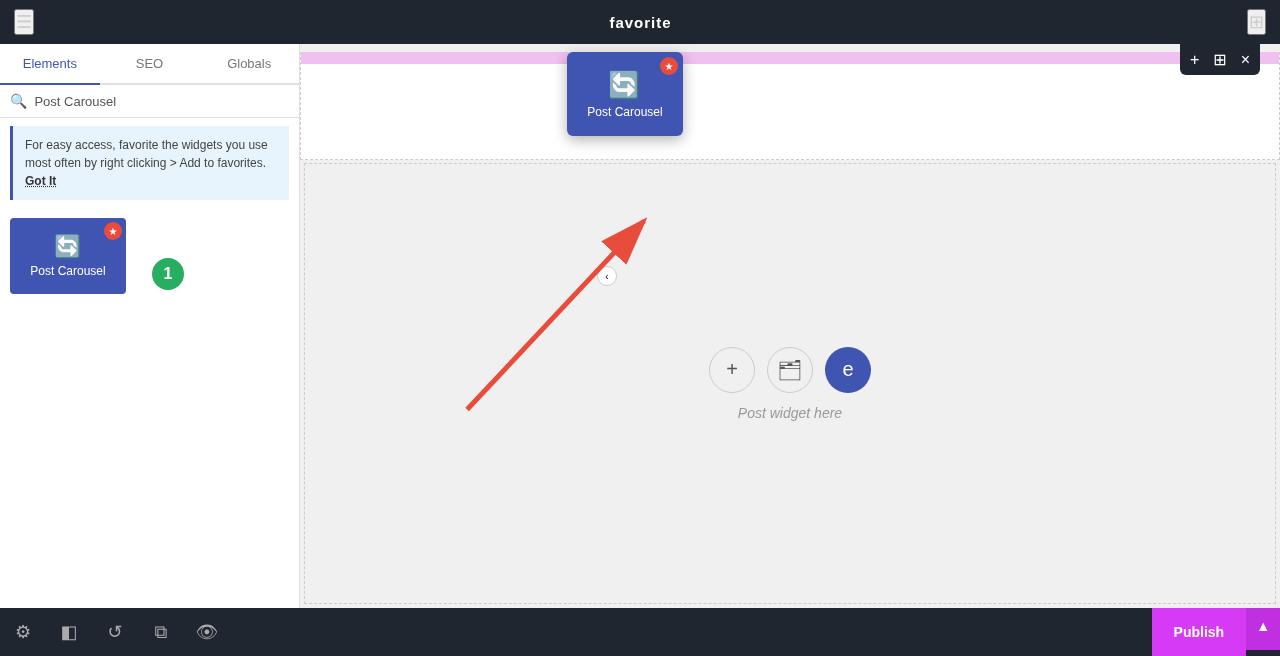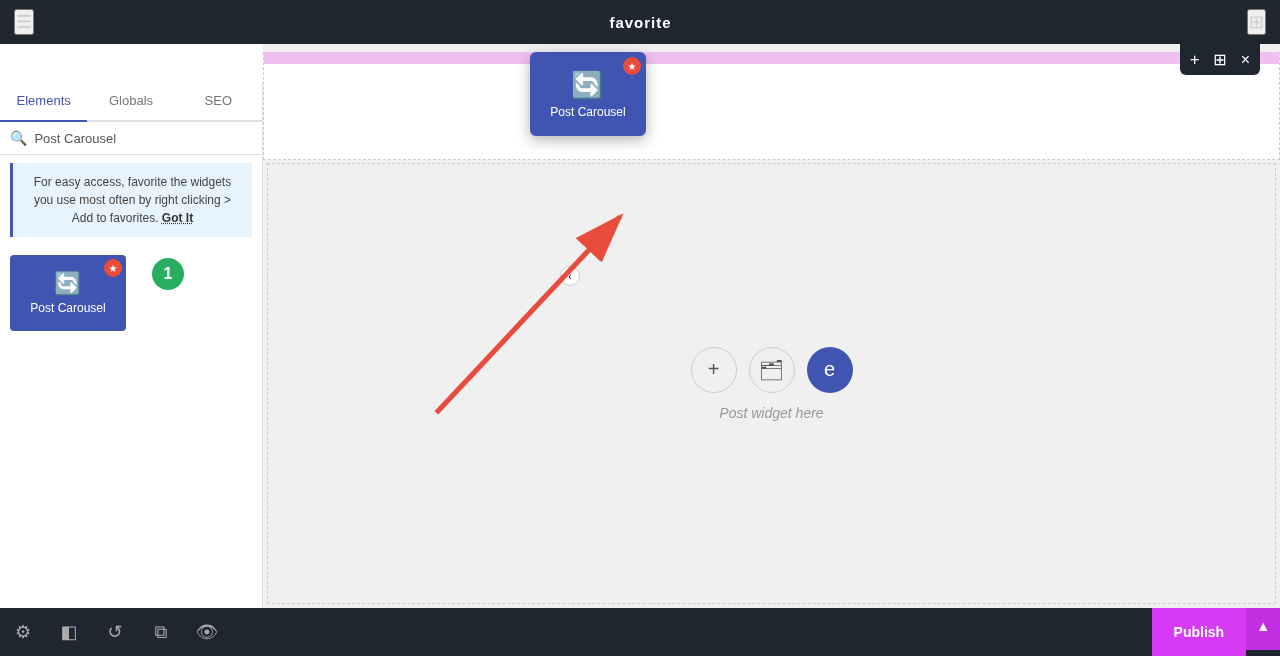--- a/index.html
+++ b/index.html
@@ -25,27 +25,26 @@
 
     
     .main-layout {
       display: flex;
       flex: 1;
       overflow: hidden;
     }
 
     
     .sidebar {
-      width: 263px;
+      width: 300px;
       background: #fff;
       display: flex;
       flex-direction: column;
       border-right: 1px solid #e0e0e0;
       flex-shrink: 0;
-      margin-top: 37px;
     }
 
     
     .sidebar-tabs {
       display: flex;
       border-bottom: 2px solid #e0e0e0;
     }
     .sidebar-tab {
       flex: 1;
       padding: 12px 0;
@@ -80,21 +79,20 @@
 
     
     .tip-box {
       background: #e8f4fd;
       border-left: 3px solid #4054b2;
       padding: 10px 12px;
       margin: 8px 10px;
       font-size: 12px;
       color: #444;
       line-height: 1.5;
-      text-align: center;
     }
     .tip-box .got-it {
       font-weight: bold;
       text-decoration: underline dotted;
       cursor: pointer;
       color: #333;
     }
 
     
     .widget-list {
@@ -364,22 +362,22 @@
   <span class="top-bar-logo">favorite</span>
   <button class="top-bar-icon">⊞</button>
 </div>
 
 <div class="main-layout">
 
   <div class="sidebar">
 
     <div class="sidebar-tabs">
       <div class="sidebar-tab active">Elements</div>
+      <div class="sidebar-tab">SEO</div>
       <div class="sidebar-tab">Globals</div>
-      <div class="sidebar-tab">SEO</div>
     </div>
 
     <div class="search-bar">
       <span class="search-icon">🔍</span>
       <input class="search-input" type="text" value="Post Carousel" placeholder="Post Carousel" style="">
     </div>
 
     <div class="tip-box">
       <span>For easy access, favorite the widgets you use most often by right clicking &gt; Add to favorites.</span>
       <span class="got-it">Got It</span>

